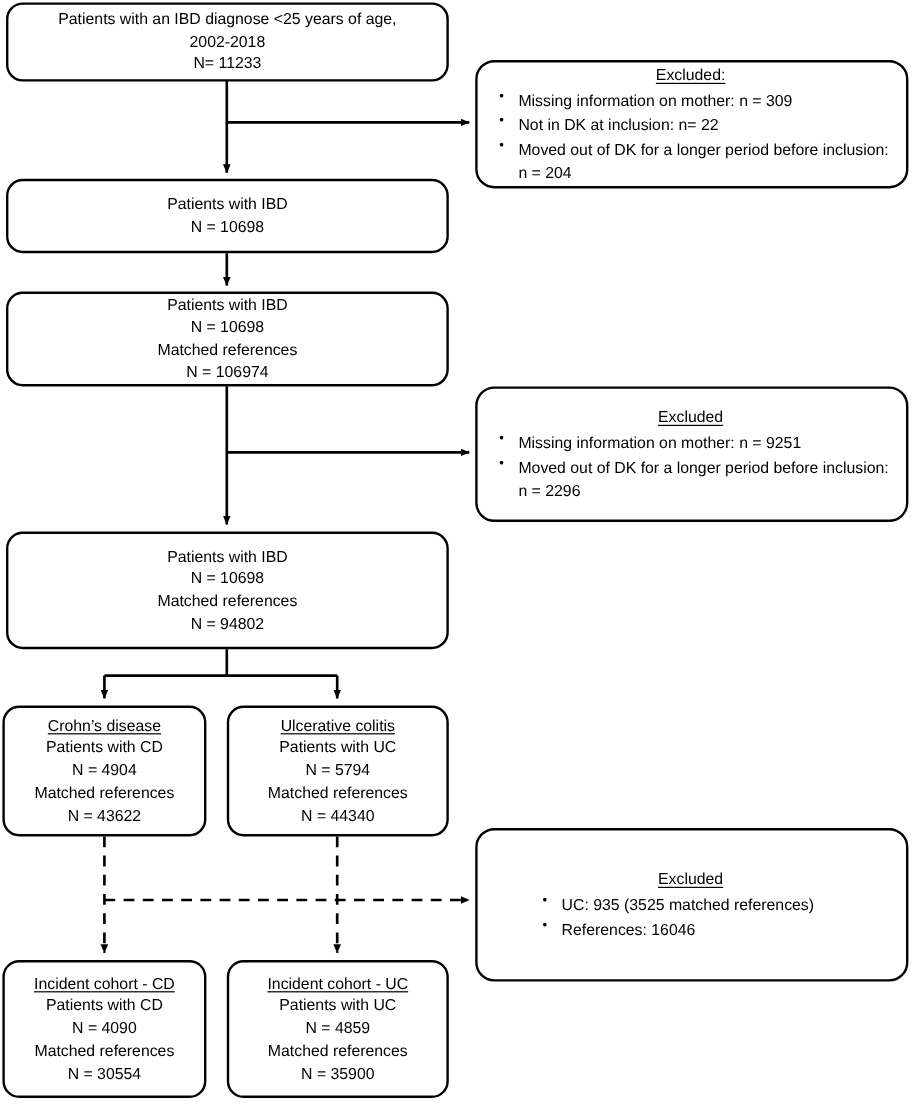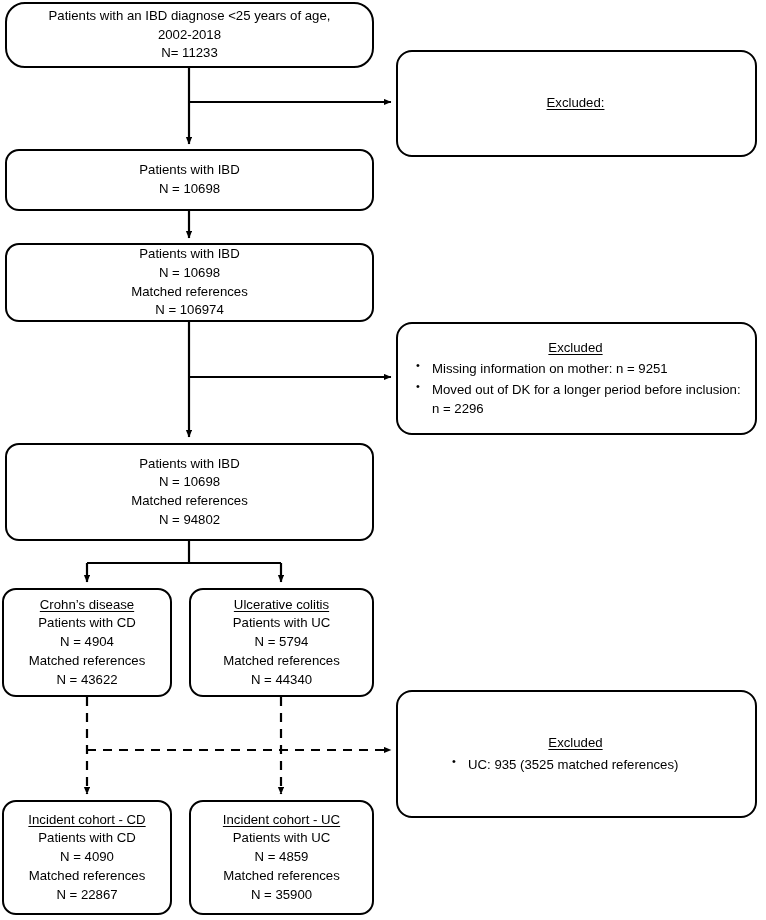--- a/index.html
+++ b/index.html
@@ -121,21 +121,21 @@
     <line x1="87" y1="563" x2="87" y2="582" stroke="#000000" stroke-width="2.2" marker-end="url(#arrow)"></line>
     <line x1="281" y1="563" x2="281" y2="582" stroke="#000000" stroke-width="2.2" marker-end="url(#arrow)"></line>
 
     <line x1="87" y1="697" x2="87" y2="794" stroke="#000000" stroke-width="2.2" stroke-dasharray="9 7" marker-end="url(#arrow)"></line>
 
     <line x1="281" y1="697" x2="281" y2="794" stroke="#000000" stroke-width="2.2" stroke-dasharray="9 7" marker-end="url(#arrow)"></line>
 
     <line x1="87" y1="750" x2="391" y2="750" stroke="#000000" stroke-width="2.2" stroke-dasharray="9 7" marker-end="url(#arrow)"></line>
   </svg>
 
-  <div class="node" style="left:5px; top:2px; width:369px; height:66px;border-radius:20px;">
+  <div class="node" style="left:5px; top:2px; width:369px; height:66px;">
     <span class="line">Patients with an IBD diagnose &lt;25 years of age,</span>
     <span class="line">2002-2018</span>
     <span class="line">N= 11233</span>
   </div>
 
   <div class="node" style="left:5px; top:149px; width:369px; height:62px;">
     <span class="line">Patients with IBD</span>
     <span class="line">N = 10698</span>
   </div>
 
@@ -167,43 +167,49 @@
     <span class="line">N = 5794</span>
     <span class="line">Matched references</span>
     <span class="line">N = 44340</span>
   </div>
 
   <div class="node" style="left:2px; top:800px; width:170px; height:115px;">
     <span class="line hdr">Incident cohort - CD</span>
     <span class="line">Patients with CD</span>
     <span class="line">N = 4090</span>
     <span class="line">Matched references</span>
-    <span class="line">N = 22867</span>
+    <span class="line">N = 30554</span>
   </div>
 
   <div class="node" style="left:189px; top:800px; width:185px; height:115px;">
     <span class="line hdr">Incident cohort  - UC</span>
     <span class="line">Patients with UC</span>
     <span class="line">N = 4859</span>
     <span class="line">Matched references</span>
     <span class="line">N = 35900</span>
   </div>
 
   <div class="exnode" style="left:396px; top:50px; width:361px; height:107px;">
     <div class="extitle">Excluded:</div>
+    <ul>
+      <li>Missing information on mother: n = 309</li>
+      <li>Not in DK at inclusion: n= 22</li>
+      <li>Moved out of DK for a longer period before inclusion: n = 204</li>
+    </ul>
   </div>
 
   <div class="exnode" style="left:396px; top:322px; width:361px; height:113px;">
     <div class="extitle">Excluded</div>
     <ul>
       <li>Missing information on mother: n = 9251</li>
       <li>Moved out of DK for a longer period before inclusion: n = 2296</li>
     </ul>
   </div>
 
   <div class="exnode" style="left:396px; top:690px; width:361px; height:128px;">
     <div class="extitle">Excluded</div>
     <ul class="sub">
       <li>UC: 935 (3525 matched references)</li>
+      <li>References: 16046</li>
     </ul>
   </div>
 
 </div>
 
 </body></html>

